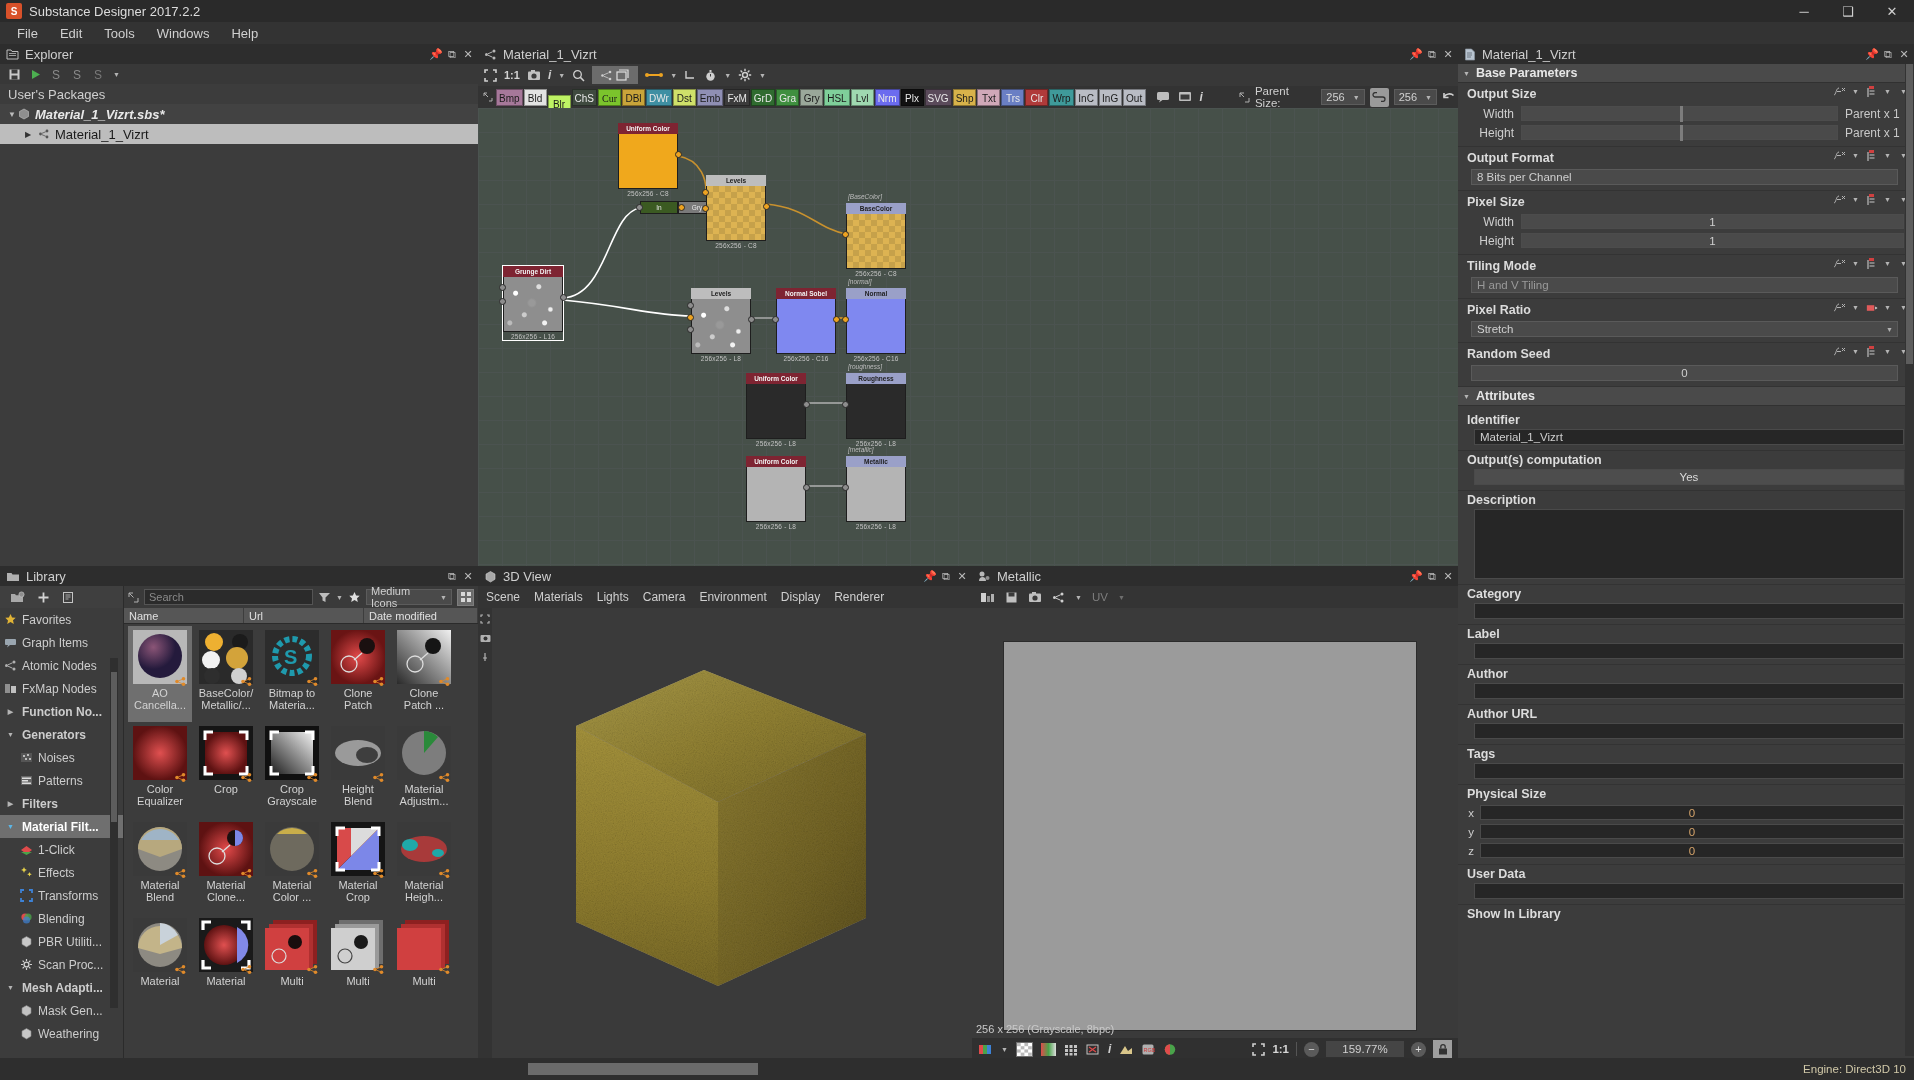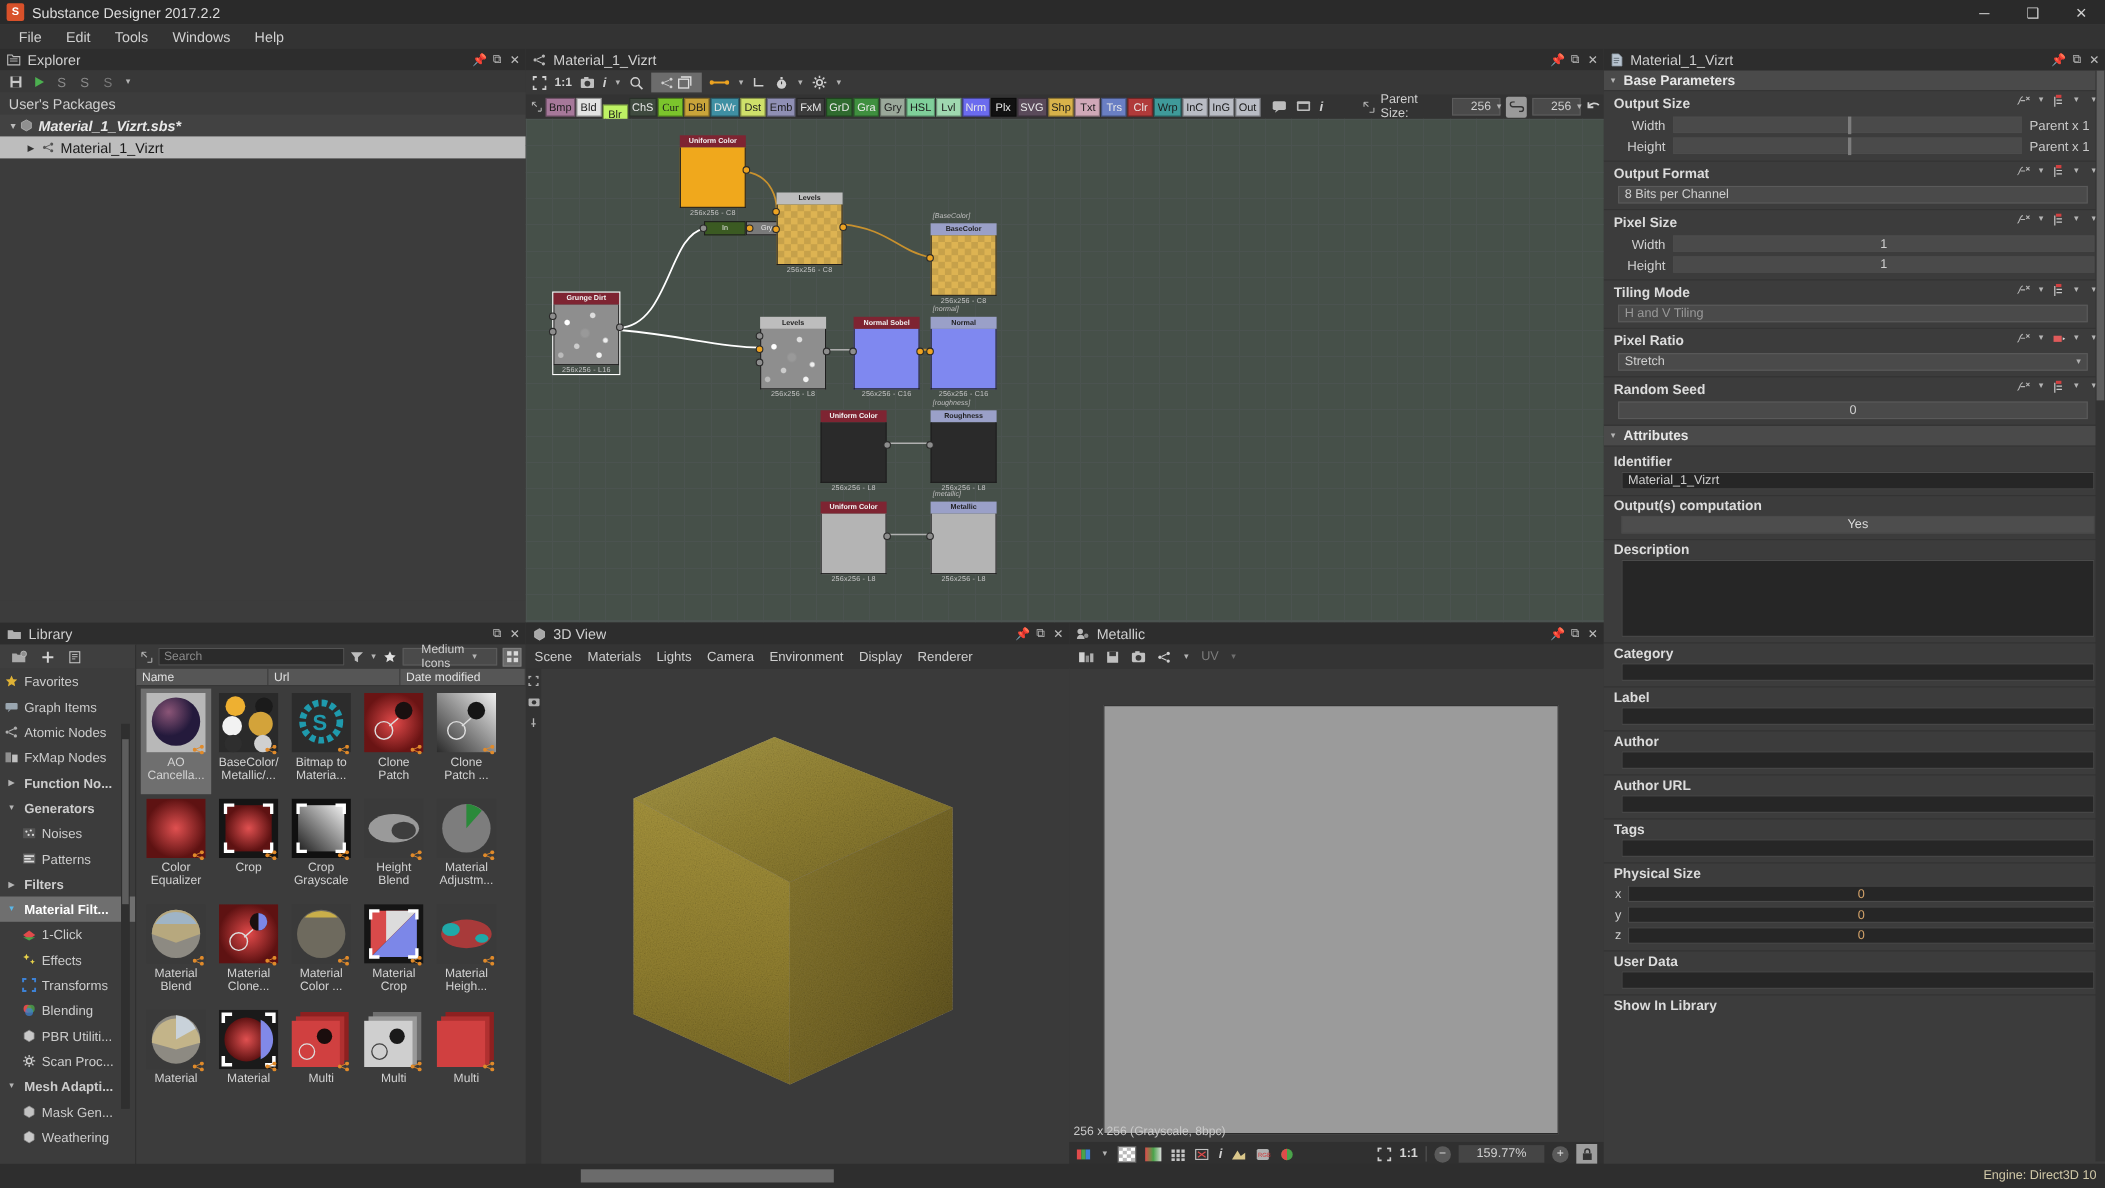--- a/index.html
+++ b/index.html
@@ -78,21 +78,21 @@
   .lt-row.sel{background:#6f6f6f; color:#fff;}
   .lt-row .lbl{white-space:nowrap;overflow:hidden;}
   .lib-right{flex:1;background:#3c3c3c;display:flex;flex-direction:column;}
   .lib-search-row{height:22px;background:#3a3a3a;display:flex;align-items:center;gap:5px;padding:0 4px;}
   .searchbox{
     flex:1;height:16px;background:#2b2b2b;border:1px solid #545454;
     font-size:11px;color:#8a8a8a;display:flex;align-items:center;padding-left:4px;
   }
   .combo{
     height:16px;background:#4a4a4a;border:1px solid #5c5c5c;font-size:11px;color:#d0d0d0;
-    display:flex;align-items:center;padding:0 16px;gap:4px;
+    display:flex;align-items:center;padding:0 4px;gap:4px;
   }
   .lib-head{height:16px;background:#565656;display:flex;font-size:11px;color:#e0e0e0;border-bottom:1px solid #2b2b2b;}
   .lib-head div{padding-left:5px;border-right:1px solid #3d3d3d;display:flex;align-items:center;}
   .grid{flex:1;display:grid;grid-template-columns:repeat(5,66px);grid-auto-rows:96px;padding:2px 0 0 4px;overflow:hidden;}
   .gcell{width:64px;display:flex;flex-direction:column;align-items:center;padding-top:4px;}
   .gcell.sel{background:#6f6f6f;}
   .gthumb{width:54px;height:54px;position:relative;}
   .gthumb .badge{position:absolute;right:1px;bottom:1px;width:11px;height:9px;}
   .gtext{font-size:11px;color:#d2d2d2;text-align:center;line-height:12px;margin-top:3px;}
 

